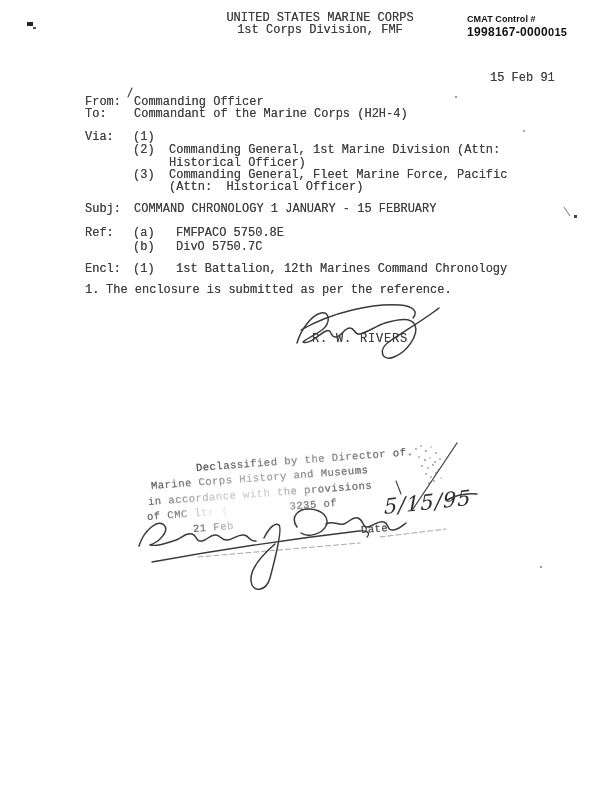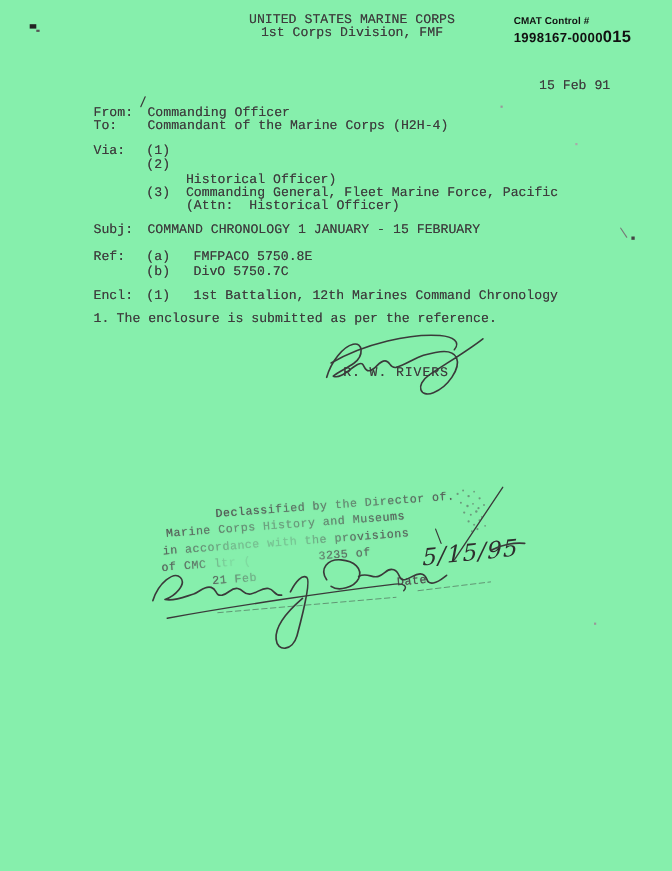--- a/index.html
+++ b/index.html
@@ -1,36 +1,36 @@
 <!DOCTYPE html>
 <html><head>
 <meta charset="utf-8">
 <style>
   html,body { margin:0; padding:0; background:#888; }
   .page {
     position:relative; width:611px; height:792px; margin:0 auto;
-    background:#86efac; overflow:hidden;
+    background:#ffffff; overflow:hidden;
     font-family:"Liberation Mono", monospace;
   }
   .tw {
     position:absolute; font-size:12px; line-height:13px; color:#3d3d3d;
     white-space:pre; letter-spacing:0px;
     text-shadow:0 0 0.6px rgba(70,70,70,0.75);
   }
   .letterhead {
     position:absolute; left:150px; top:13px; width:340px; text-align:center;
   }
   .letterhead .lh-line {
     font-size:12px; line-height:11.6px; color:#3d3d3d; white-space:pre;
     text-shadow:0 0 0.6px rgba(70,70,70,0.75);
   }
   .cmat { position:absolute; left:467px; top:14px; font-family:"Liberation Sans", sans-serif; color:#111; }
   .cmat-label { font-size:9px; font-weight:bold; letter-spacing:0.1px; }
   .cmat-number { font-size:12px; font-weight:bold; letter-spacing:0.3px; margin-top:1px; }
-  .cmat-number .heavy { font-size:15px; font-weight:900; }
+  .cmat-number .heavy { font-size:11px; font-weight:900; }
   .sig-name { letter-spacing:0.8px; }
   .stamp {
     position:absolute; font-size:10.6px; color:#4f4f4f; white-space:pre;
     letter-spacing:0.45px; transform:rotate(-4.2deg); transform-origin:left center;
     text-shadow:0 0 0.7px rgba(90,90,90,0.9);
     font-family:"Liberation Mono", monospace;
   }
   .fade1 { -webkit-mask-image:linear-gradient(90deg,rgba(0,0,0,.95),rgba(0,0,0,.6) 55%,rgba(0,0,0,.9));
            mask-image:linear-gradient(90deg,rgba(0,0,0,.95),rgba(0,0,0,.6) 55%,rgba(0,0,0,.9)); }
   .fade2 { -webkit-mask-image:linear-gradient(90deg,rgba(0,0,0,.9),rgba(0,0,0,.45) 45%,rgba(0,0,0,.85));
@@ -66,20 +66,21 @@
   <div class="tw" style="left:490px;top:72px">15 Feb 91</div>
 
   <div class="tw" style="left:85px;top:96px">From:</div>
   <div class="tw" style="left:134px;top:96px">Commanding Officer</div>
   <div class="tw" style="left:85px;top:108px">To:</div>
   <div class="tw" style="left:134px;top:108px">Commandant of the Marine Corps (H2H-4)</div>
 
   <div class="tw" style="left:85px;top:131px">Via:</div>
   <div class="tw" style="left:133px;top:131px">(1)</div>
   <div class="tw" style="left:133px;top:144px">(2)</div>
+  <div class="tw" style="left:169px;top:144px">Commanding General, 1st Marine Division (Attn:</div>
   <div class="tw" style="left:169px;top:157px">Historical Officer)</div>
   <div class="tw" style="left:133px;top:169px">(3)</div>
   <div class="tw" style="left:169px;top:169px">Commanding General, Fleet Marine Force, Pacific</div>
   <div class="tw" style="left:169px;top:181px">(Attn:  Historical Officer)</div>
 
   <div class="tw" style="left:85px;top:203px">Subj:</div>
   <div class="tw" style="left:134px;top:203px">COMMAND CHRONOLOGY 1 JANUARY - 15 FEBRUARY</div>
 
   <div class="tw" style="left:85px;top:227px">Ref:</div>
   <div class="tw" style="left:133px;top:227px">(a)</div>

